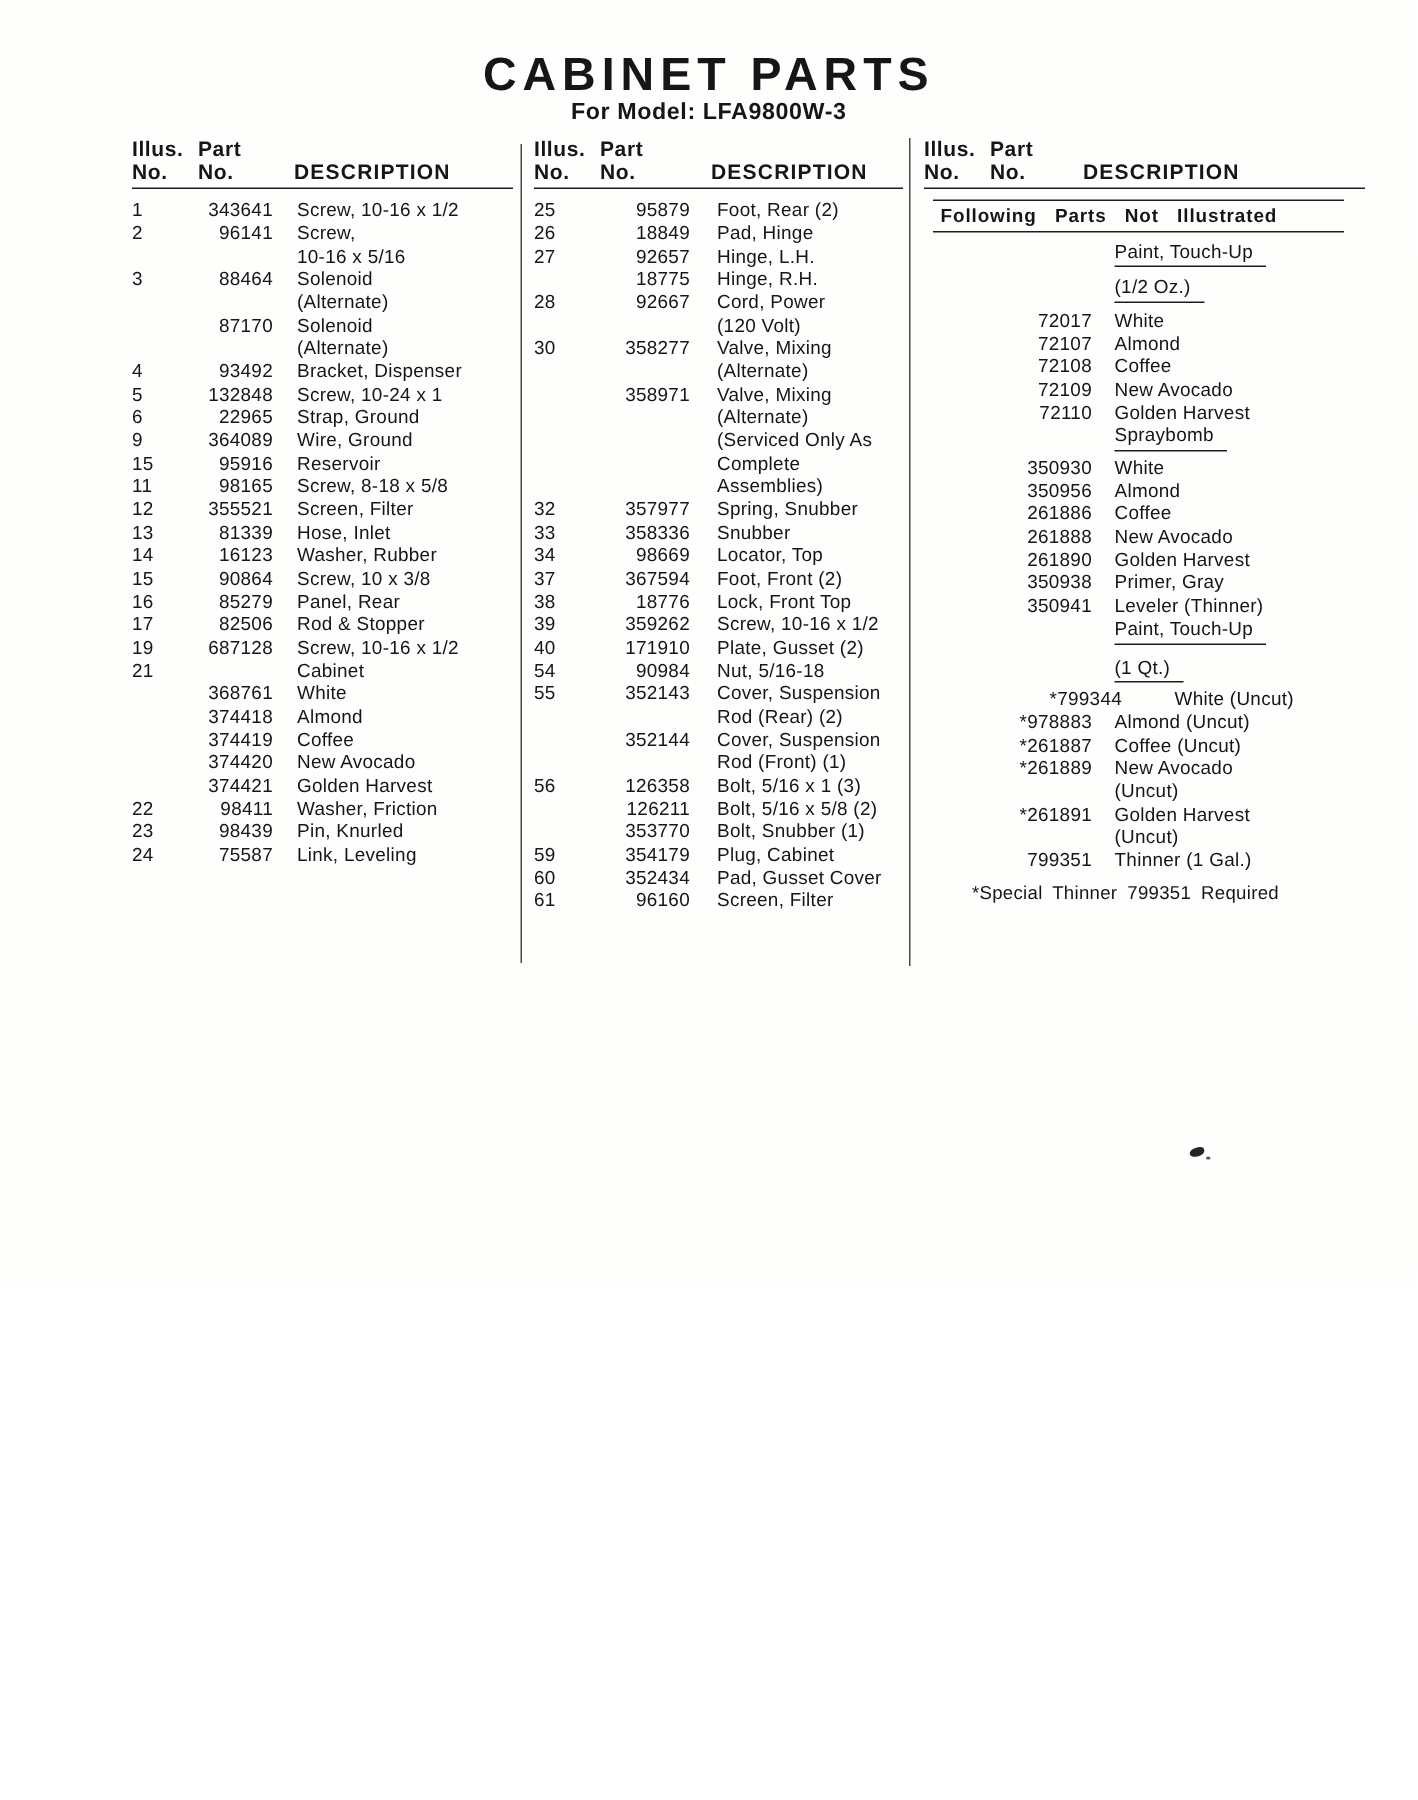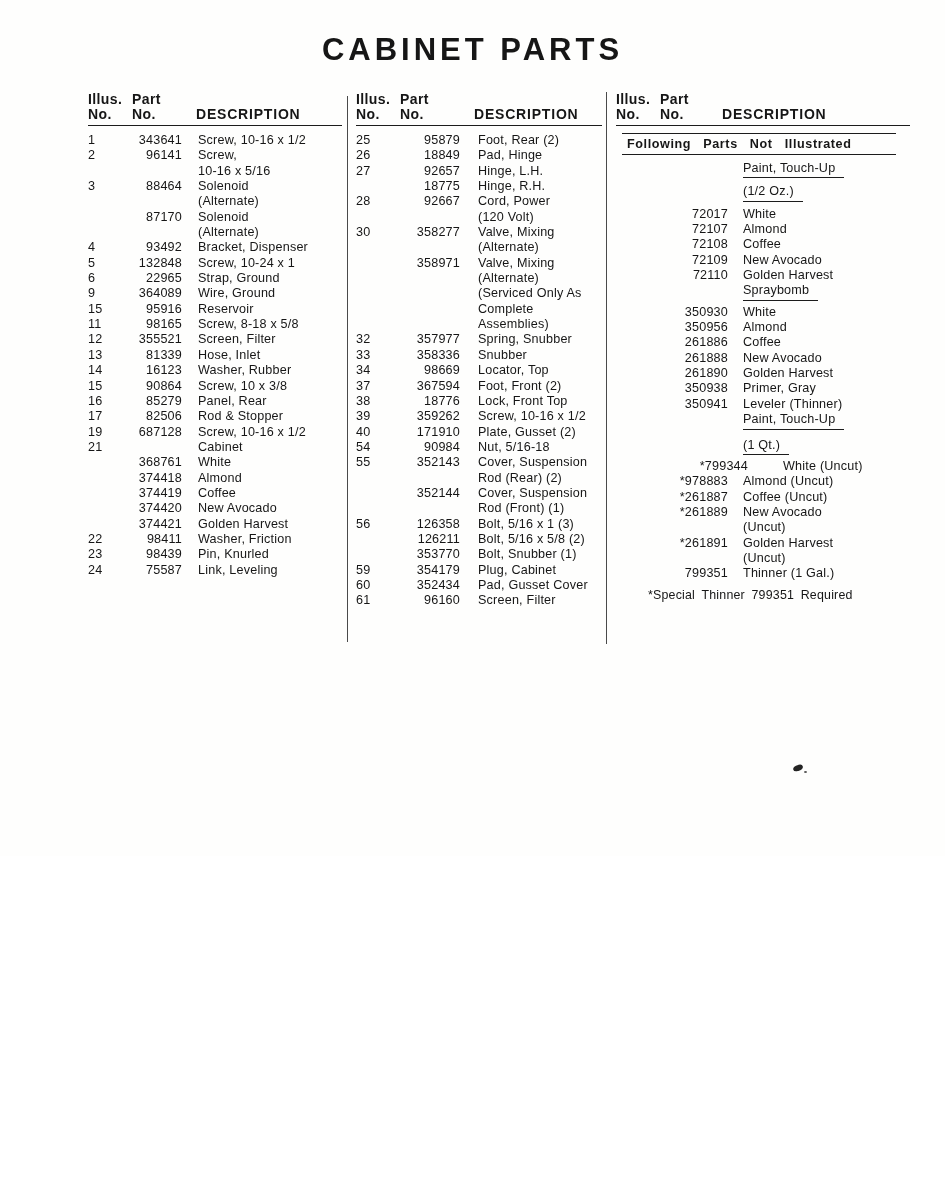--- a/index.html
+++ b/index.html
@@ -56,20 +56,21 @@
   .scan-mark{position:absolute;left:793px;top:765px;width:10px;height:6px;background:#242424;
              border-radius:60% 40% 55% 45%;transform:rotate(-12deg);}
   .scan-dot{position:absolute;left:804px;top:771px;width:3px;height:2px;background:#555;border-radius:50%;}
 </style>
 </head>
 <body>
 
 <div class="page">
 
   <div class="title">CABINET PARTS</div>
+  <div class="subtitle">For Model: LFA9800W-3</div>
 
   <div class="col" id="col1">
     <div class="col-header">
       <div class="h-line">
           <span class="h-illus">Illus.</span>
           <span>Part</span>
         </div>
       <div class="h-line">
           <span class="h-no1">No.</span>
           <span class="h-no2">No.</span>

